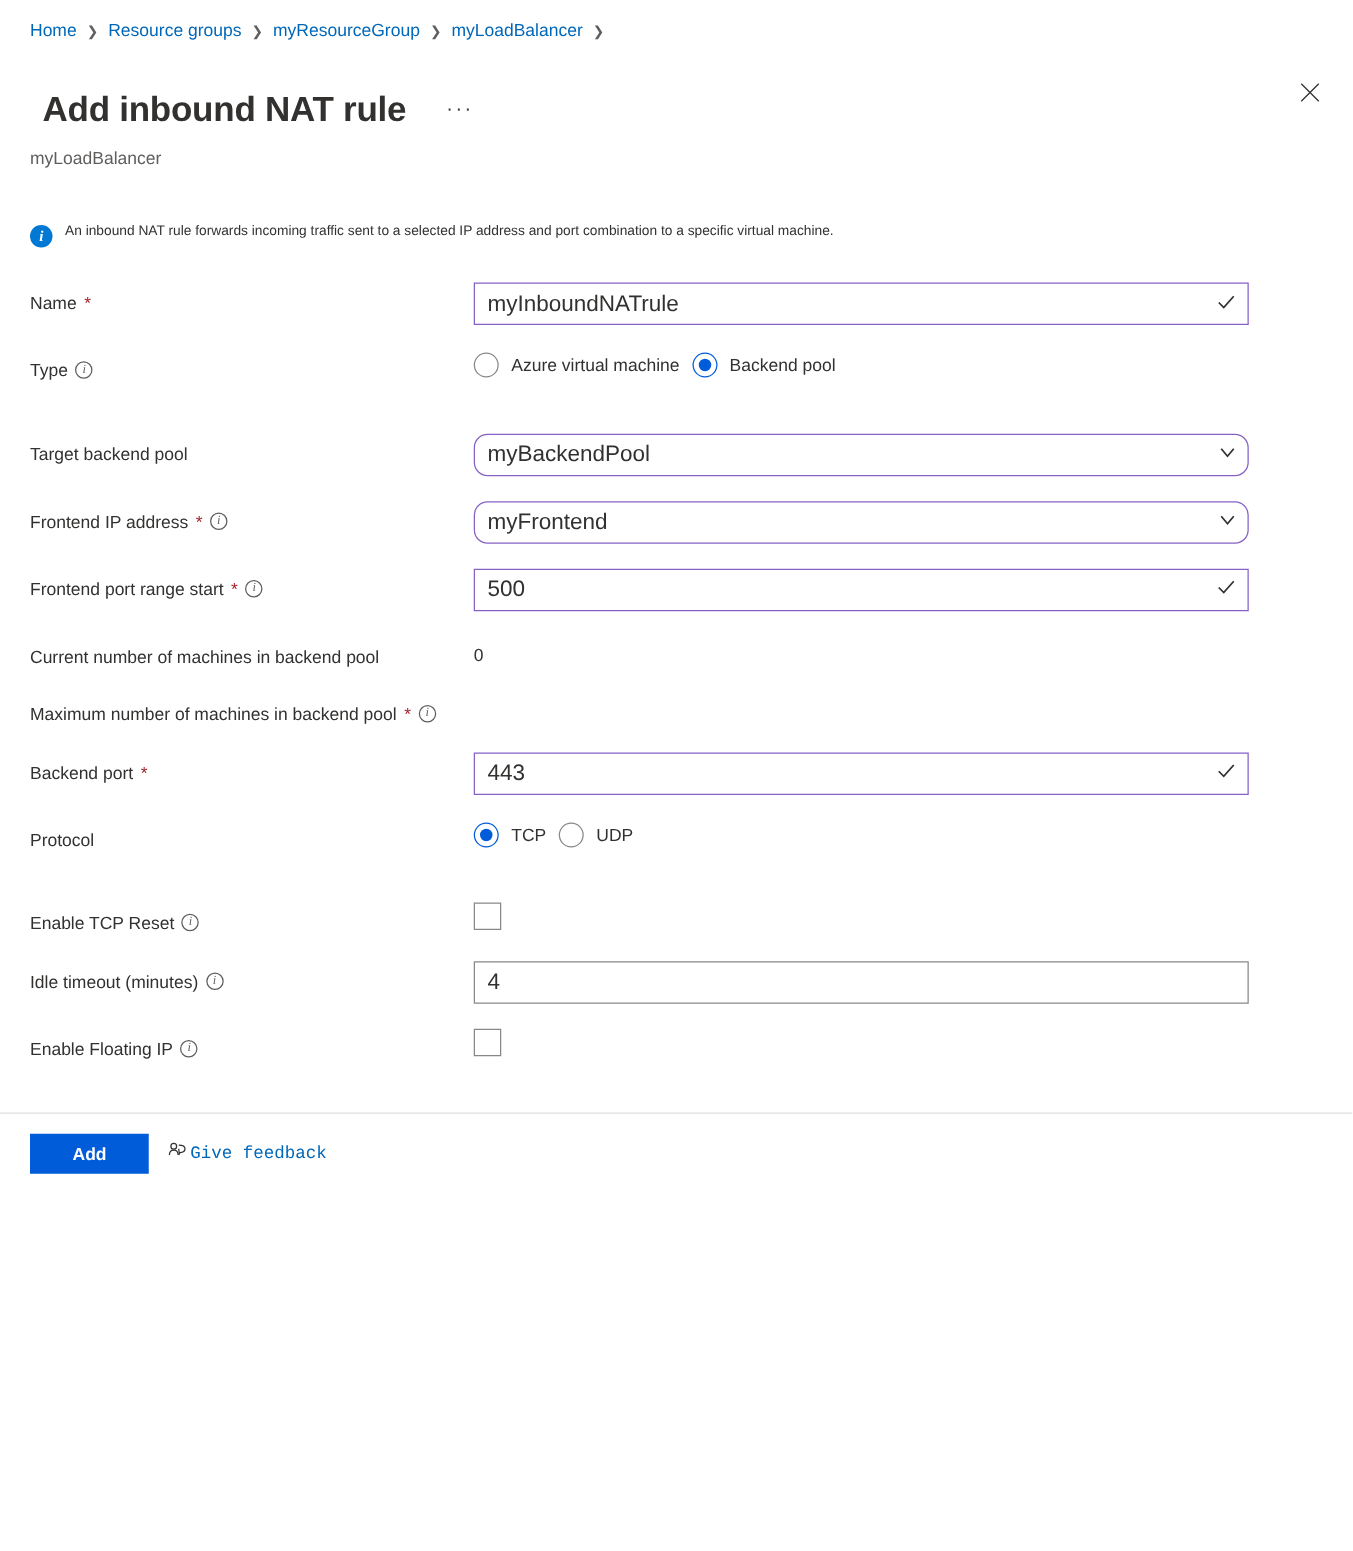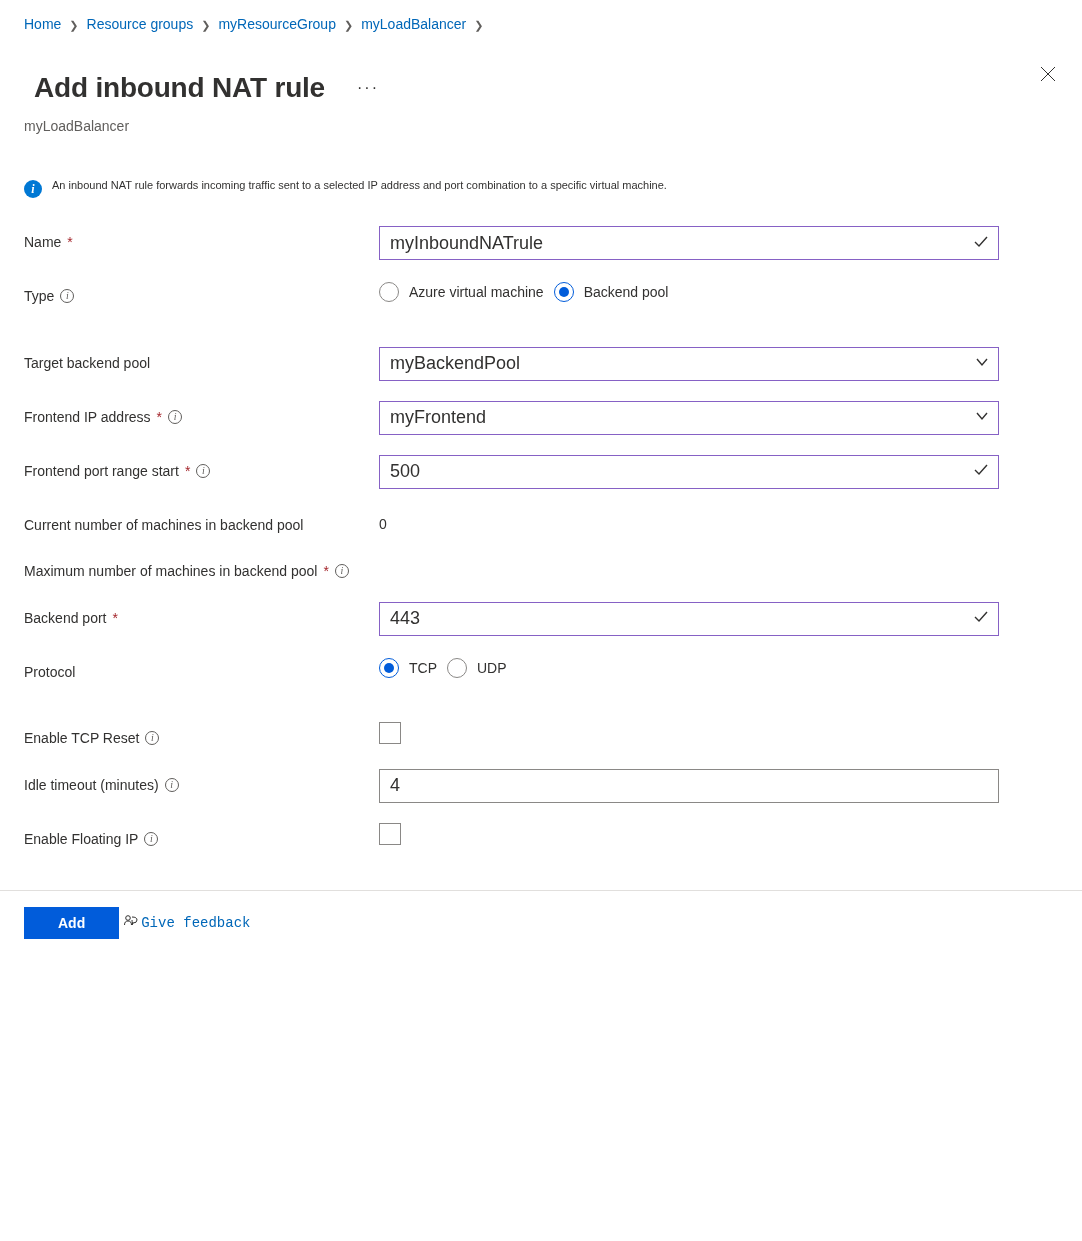--- a/index.html
+++ b/index.html
@@ -91,21 +91,21 @@
     font-family: inherit;
     color: var(--text);
     outline: none;
   }
   .text-field.plain input { border-color: var(--border-gray); }
   .text-field .check-icon, .text-field .chev-icon {
     position: absolute; right: 10px; pointer-events: none;
   }
   .check-icon svg { width: 16px; height: 16px; }
   .chev-icon svg { width: 14px; height: 14px; }
-  .dropdown { display:flex; align-items:center; cursor:pointer; }
+  .dropdown { display:flex; align-items:center; cursor:pointer;border-radius:11px; }
   .static-value { padding-top: 7px; font-size: 14px; }
   
   .radio-group { display: flex; gap: 10px; padding-top: 2px;}
   .radio-opt { display: flex; align-items: center; gap: 10px; cursor: pointer; }
   .radio {
     width: 20px; height: 20px; border: 1px solid var(--border-gray); border-radius: 50%;
     display: flex; align-items: center; justify-content: center; flex-shrink: 0;
   }
   .radio.selected { border-color: var(--azure-blue); }
   .radio.selected::after {
@@ -117,21 +117,21 @@
     width: 22px; height: 22px; border: 1px solid var(--border-gray); background:#fff;
     cursor: pointer;
   }
   
   .footer {
     border-top: 1px solid #e1dfdd;
     margin: 0 -24px;
     padding: 16px 24px 20px 24px;
     display: flex;
     align-items: center;
-    gap: 4px;
+    gap: 15px;
   }
   .btn-primary {
     background: var(--azure-blue);
     color: #fff;
     border: none;
     height: 32px;
     padding: 0 34px;
     font-size: 14px;
     font-weight: 600;
     font-family: inherit;

